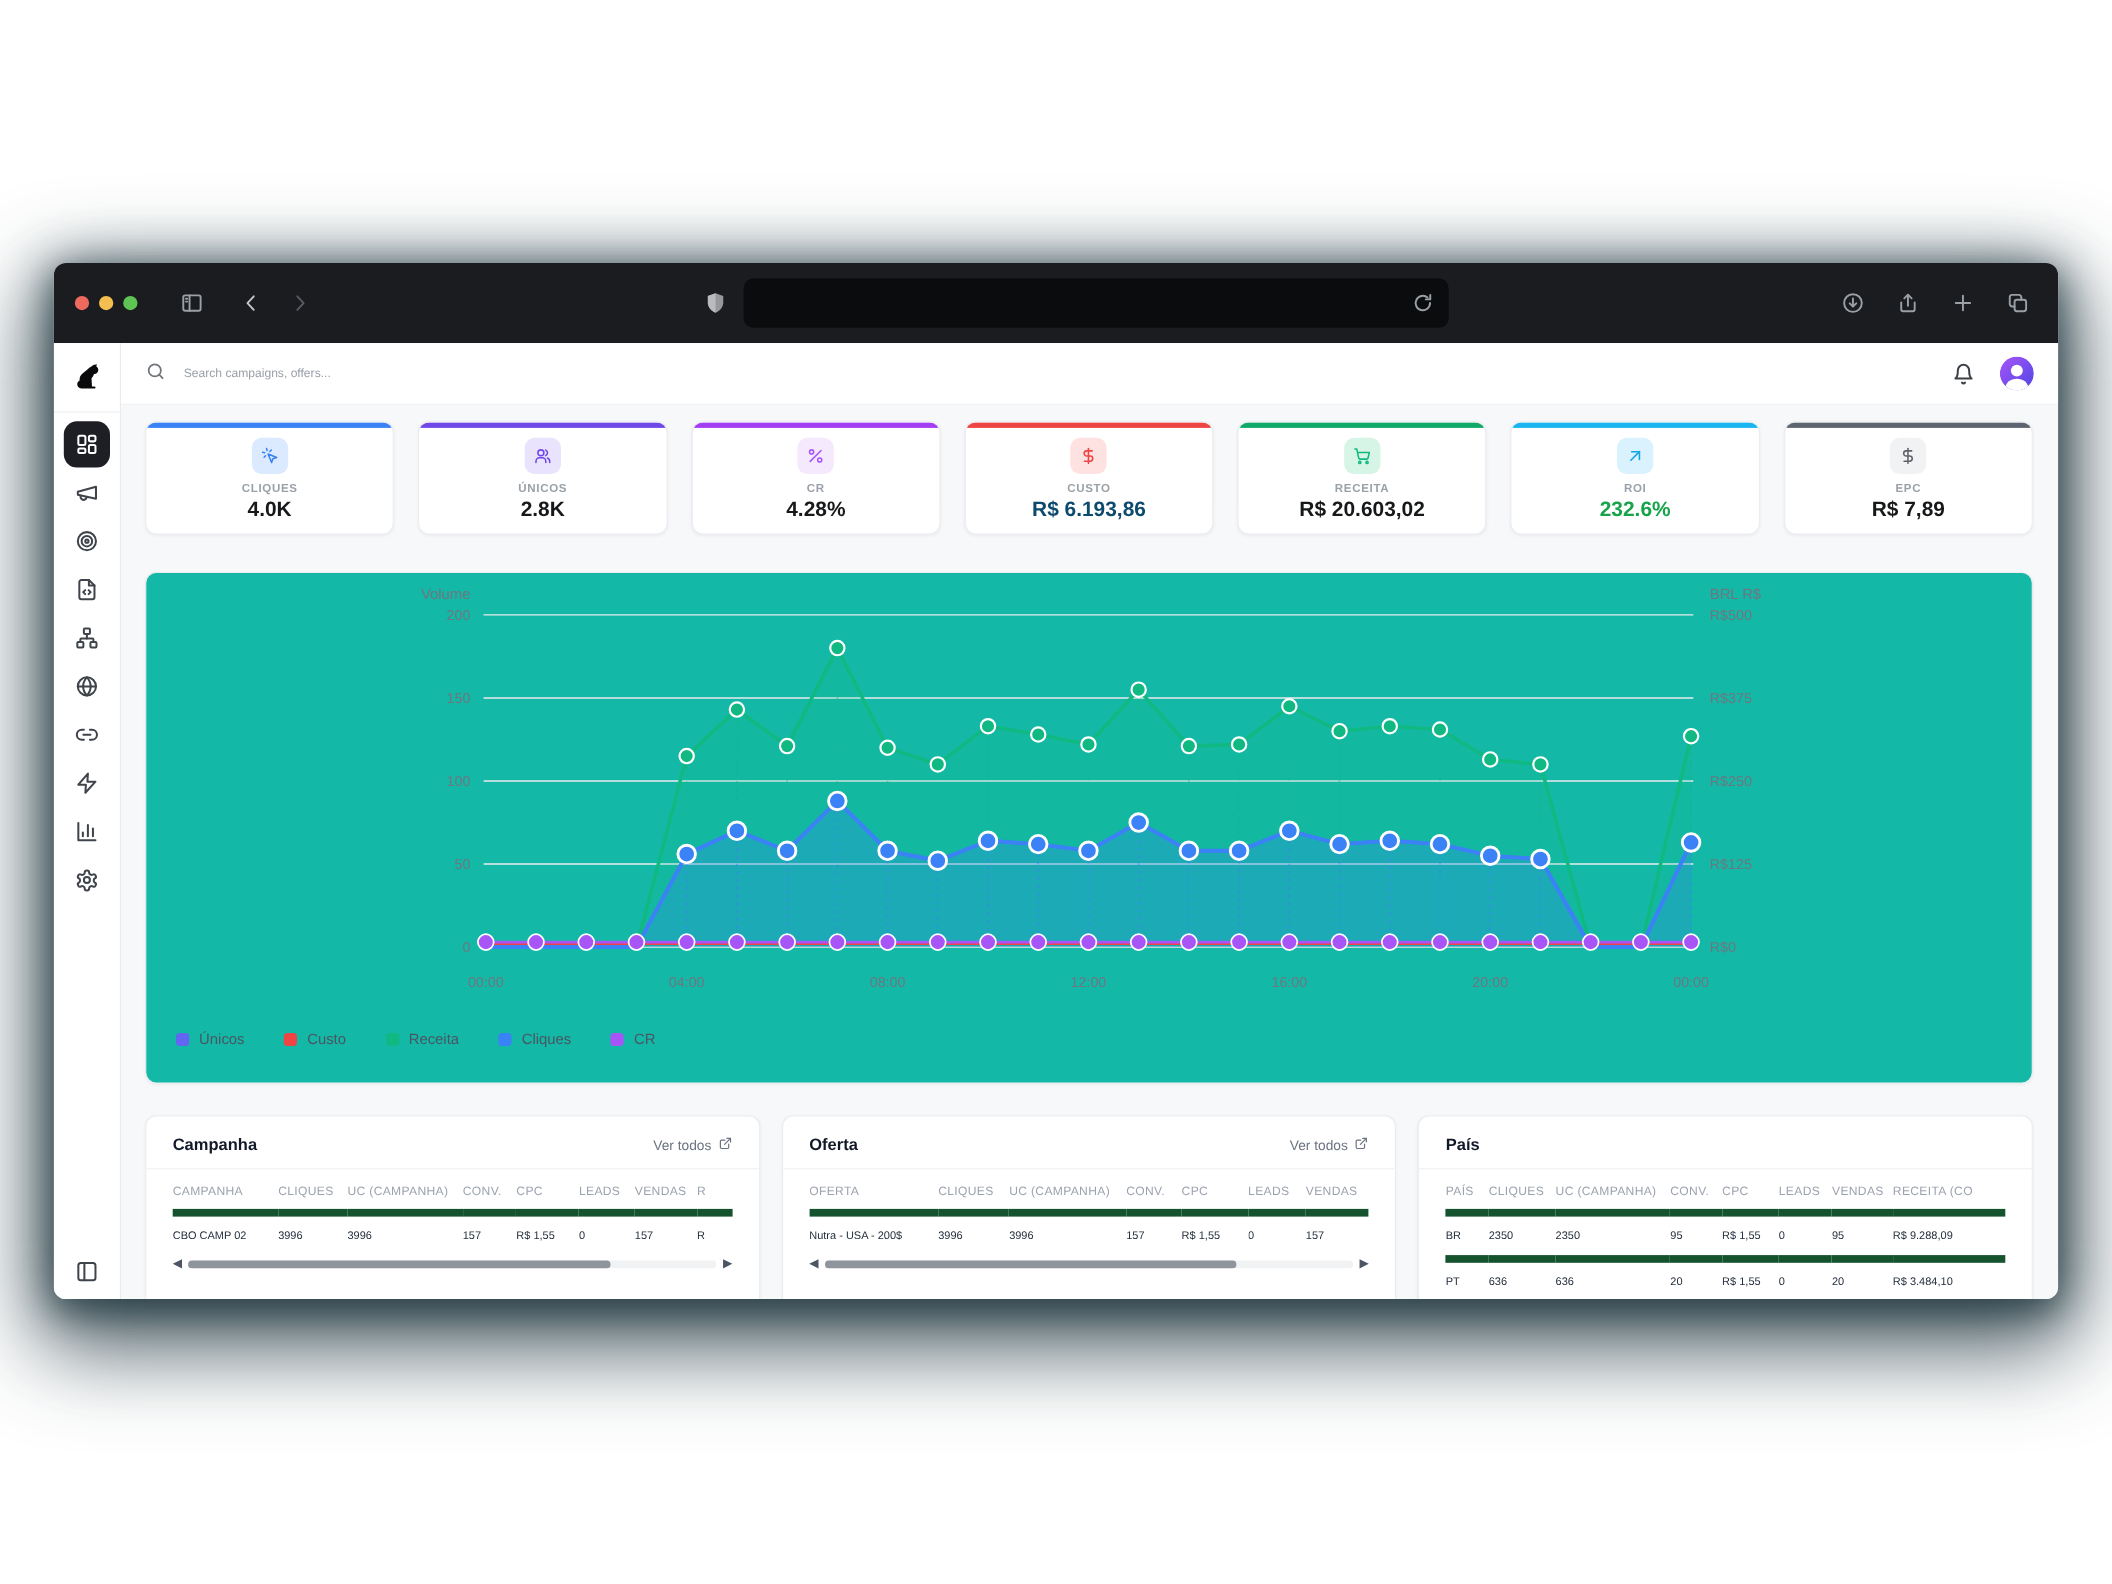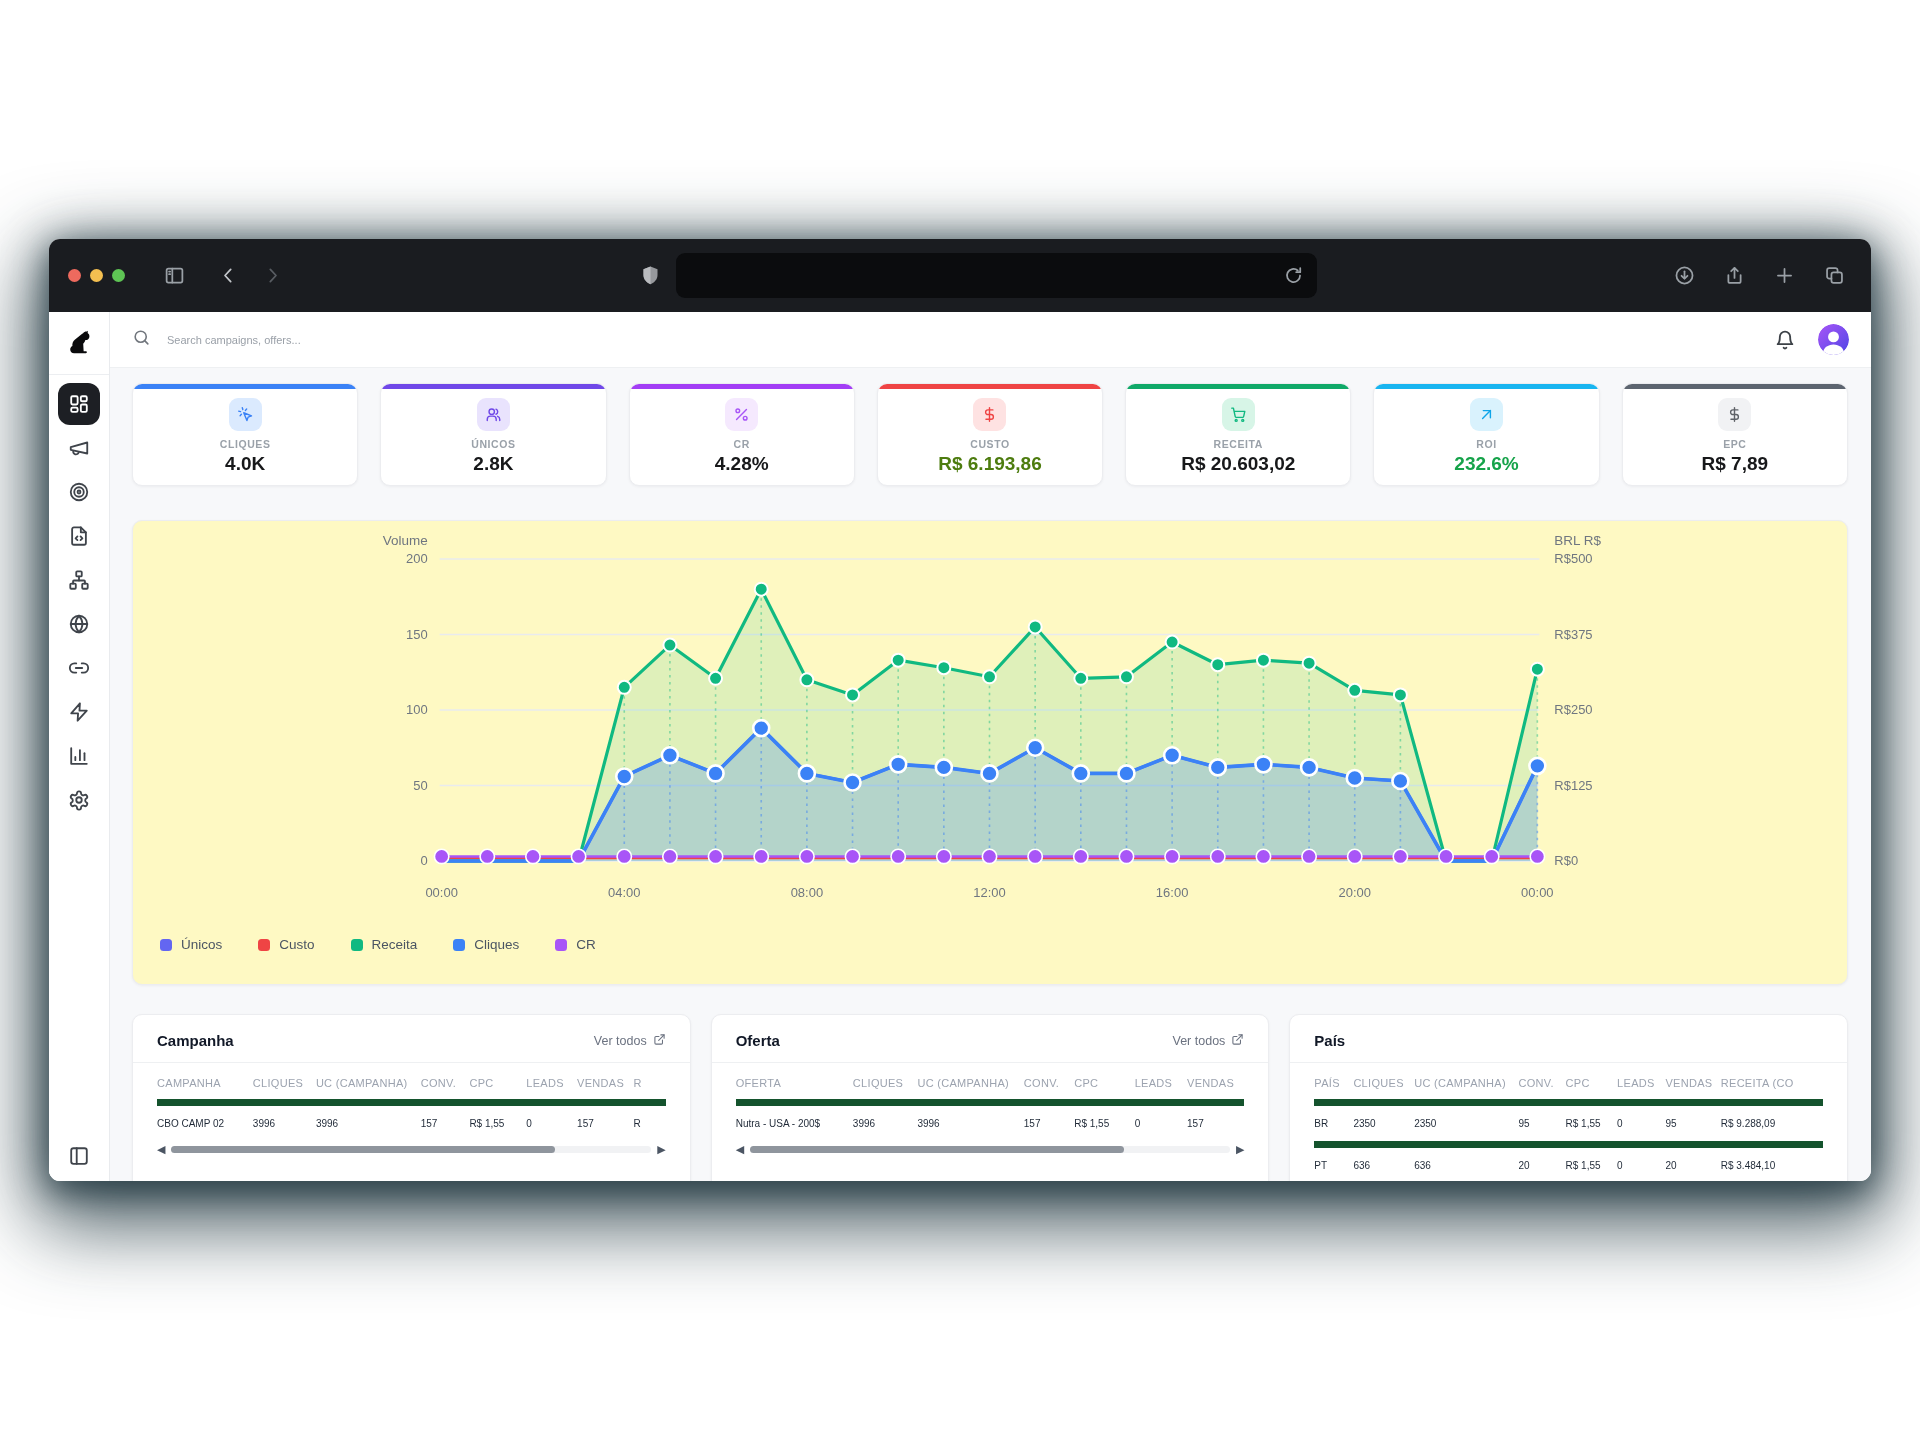--- a/index.html
+++ b/index.html
@@ -57,21 +57,21 @@
   .kpi-row{display:flex;gap:22px;}
   .kpi{flex:1;height:103px;background:#fff;border-radius:10px;border:1px solid #ecedf0;
        box-shadow:0 1px 3px rgba(16,24,40,.05);overflow:hidden;display:flex;flex-direction:column;align-items:center;}
   .kpi-accent{height:5px;width:100%;flex:none;}
   .kpi-icon{width:33px;height:33px;border-radius:9px;display:flex;align-items:center;justify-content:center;margin-top:9px;}
   .kpi-icon svg{width:17px;height:17px;}
   .kpi-label{font-size:10.5px;letter-spacing:.6px;color:#9aa1a9;margin-top:7px;font-weight:bold;}
   .kpi-value{font-size:19px;font-weight:bold;color:#17181a;margin-top:3px;}
 
   
-  .chart-card{margin-top:34px;background:#fef9c3;border-radius:10px;border:1px solid #ecedf0;
+  .chart-card{margin-top:34px;background:#14b8a6;border-radius:10px;border:1px solid #ecedf0;
               box-shadow:0 1px 3px rgba(16,24,40,.05);height:465px;padding-top:0;}
   .chart-card svg.plot{display:block;width:100%;height:400px;}
   .tick{font-family:"Liberation Sans",sans-serif;font-size:13px;fill:#6f7680;}
   .axlab{font-family:"Liberation Sans",sans-serif;font-size:13.5px;fill:#6f7680;}
   .legend{display:flex;gap:36px;margin:16px 0 0 27px;align-items:center;}
   .legend-item{display:flex;align-items:center;gap:9px;font-size:13.5px;color:#4b5563;}
   .swatch{width:12px;height:12px;border-radius:3.5px;}
 
   
   .tables-row{display:flex;gap:20px;margin-top:29px;}
@@ -334,21 +334,21 @@
             </div>
             <div class="kpi">
               <div class="kpi-accent" style="background:#ef4444"></div>
               <div class="kpi-icon" style="background:#fee2e2;color:#ef4444">
                 <svg viewBox="0 0 24 24" fill="none" stroke="currentColor" stroke-width="2" stroke-linecap="round" stroke-linejoin="round">
                   <line x1="12" y1="2.5" x2="12" y2="21.5"></line>
                   <path d="M16.8 5.5H9.8a3.3 3.3 0 0 0 0 6.6h4.4a3.3 3.3 0 0 1 0 6.6H7"></path>
                 </svg>
               </div>
               <div class="kpi-label">CUSTO</div>
-              <div class="kpi-value" style="color:#4d7c0f">R$ 6.193,86</div>
+              <div class="kpi-value" style="color:#0c4a6e">R$ 6.193,86</div>
             </div>
             <div class="kpi">
               <div class="kpi-accent" style="background:#10a968"></div>
               <div class="kpi-icon" style="background:#d7f5e7;color:#10b981">
                 <svg viewBox="0 0 24 24" fill="none" stroke="currentColor" stroke-width="2" stroke-linecap="round" stroke-linejoin="round">
                   <circle cx="8.7" cy="20.3" r="1.4"></circle>
                   <circle cx="18" cy="20.3" r="1.4"></circle>
                   <path d="M2.5 3h2.3l2.5 11.6a1.9 1.9 0 0 0 1.9 1.5h8.2a1.9 1.9 0 0 0 1.9-1.5l1.6-7H6"></path>
                 </svg>
               </div>

